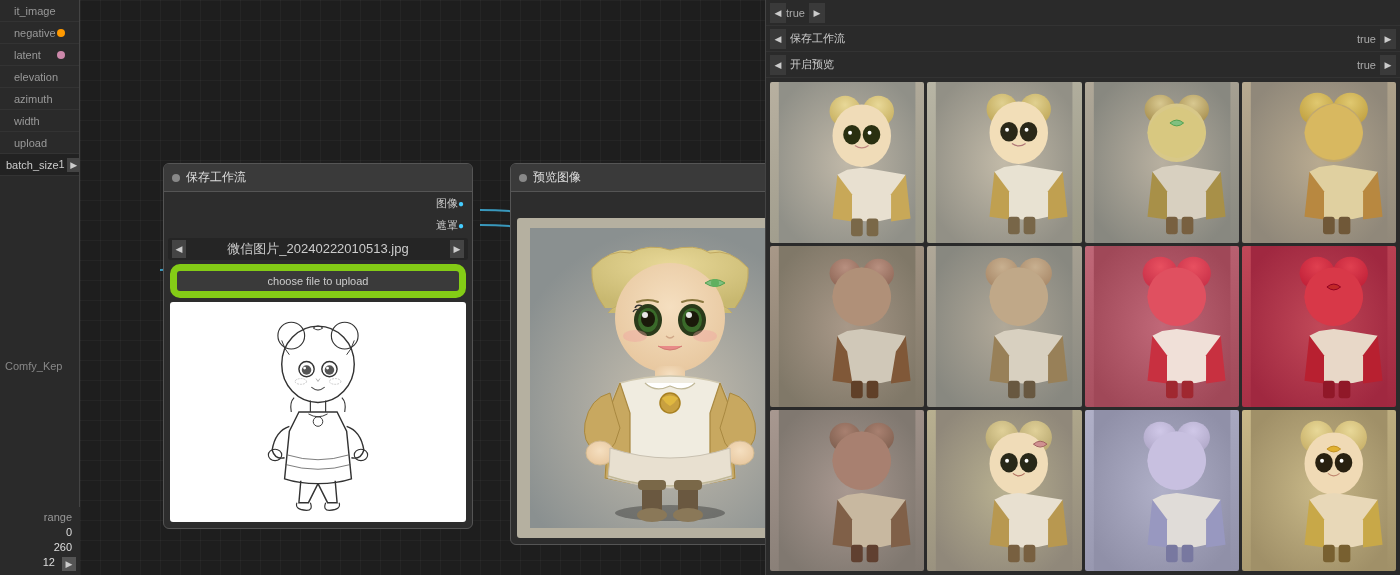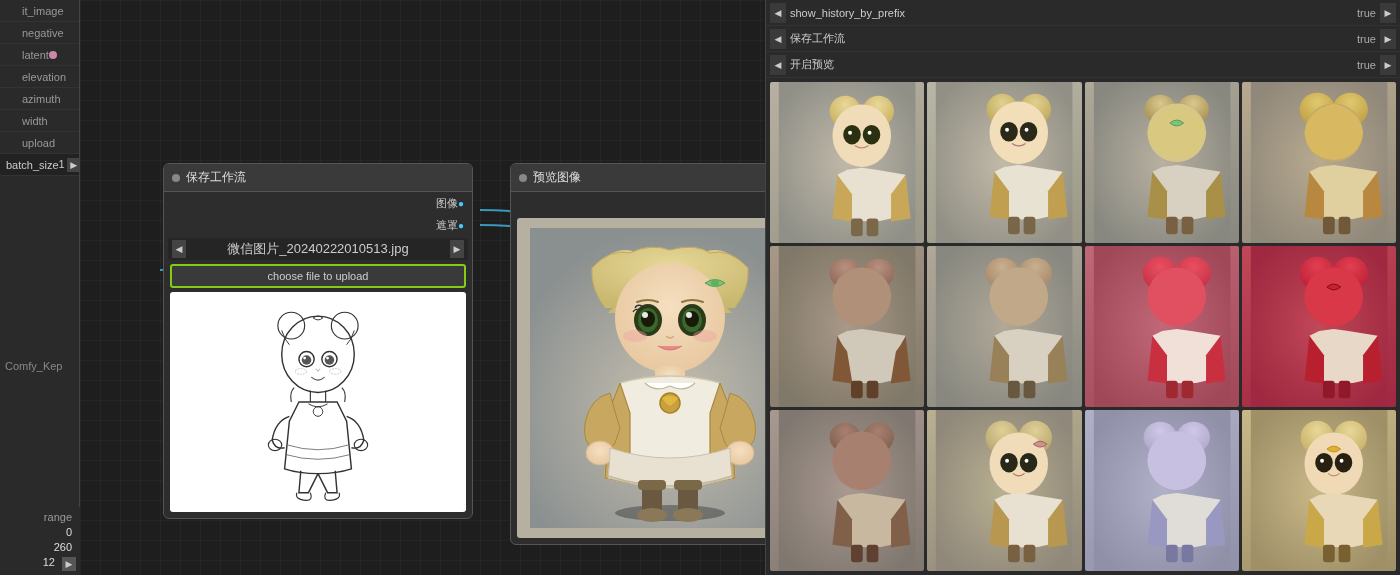--- a/index.html
+++ b/index.html
@@ -22,21 +22,21 @@
       width: 80px;
       height: 575px;
       background: #2a2a2a;
       border-right: 1px solid #444;
     }
 
     .node-param {
       display: flex;
       align-items: center;
       justify-content: space-between;
-      padding: 3px 22px;
+      padding: 3px 14px;
       font-size: 11px;
       color: #bbb;
       border-bottom: 1px solid #333;
       height: 22px;
     }
     .node-param .label { color: #999; font-size: 11px; }
     .dot-orange { width: 8px; height: 8px; border-radius: 50%; background: #f90; display: inline-block; }
     .dot-purple { width: 8px; height: 8px; border-radius: 50%; background: #c8a; display: inline-block; }
 
     .batch-row {
@@ -150,22 +150,22 @@
       cursor: pointer;
       display: flex; align-items: center; justify-content: center;
     }
     .filename-text { font-size: 13px; color: #ccc; flex: 1; text-align: center; }
 
     .upload-btn {
       display: block;
       margin: 4px 6px;
       padding: 4px 0;
       background: #3a3a3a;
-      border: 2px solid #84cc16;
-      border-radius: 3px;
+      border: 7px solid #84cc16;
+      border-radius: 10px;
       color: #ccc;
       font-size: 11px;
       text-align: center;
       cursor: pointer;
       width: calc(100% - 12px);
     }
 
     .sketch-preview {
       margin: 4px 6px 6px;
       background: #fff;
@@ -509,21 +509,20 @@
         <ellipse cx="158" cy="287" rx="15" ry="7" fill="#8a7858"></ellipse>
       </svg>
     </div>
   </div>
 </div>
 
 <div class="right-panel">
 
   <div class="right-row">
     <button class="arrow-l2">◀</button>
-    <span class="row-label">show_history_by_prefix</span>
     <span class="row-value">true</span>
     <button class="arrow-r2">▶</button>
   </div>
   <div class="right-row">
     <button class="arrow-l2">◀</button>
     <span class="row-label">保存工作流</span>
     <span class="row-value">true</span>
     <button class="arrow-r2">▶</button>
   </div>
   <div class="right-row">

